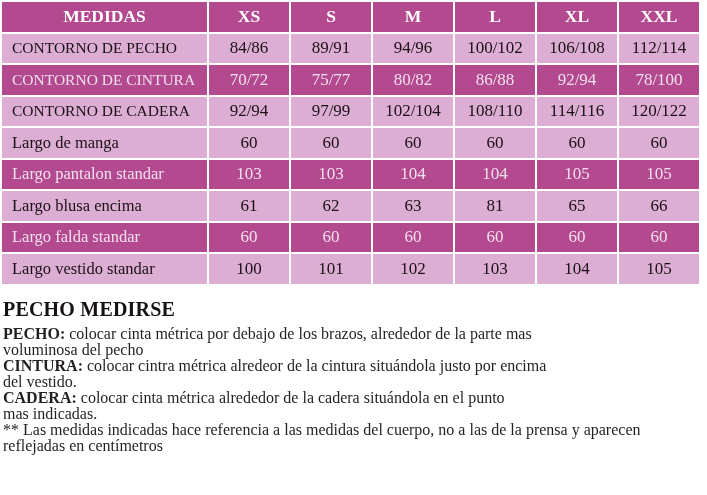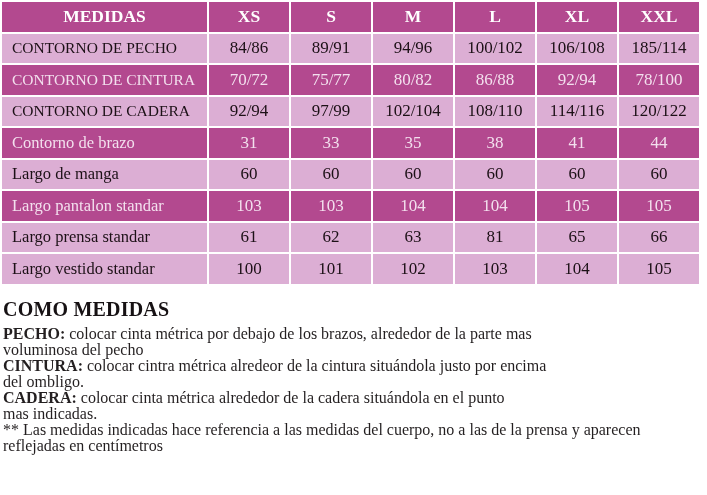--- a/index.html
+++ b/index.html
@@ -99,93 +99,93 @@
       </tr>
   </thead>
   <tbody>
       <tr class="light">
         <td class="label-cell">CONTORNO DE PECHO</td>
         <td>84/86</td>
         <td>89/91</td>
         <td>94/96</td>
         <td>100/102</td>
         <td>106/108</td>
-        <td>185/114</td>
+        <td>112/114</td>
       </tr>
       <tr class="dark">
         <td class="label-cell">CONTORNO DE CINTURA</td>
         <td>70/72</td>
         <td>75/77</td>
         <td>80/82</td>
         <td>86/88</td>
         <td>92/94</td>
         <td>78/100</td>
       </tr>
       <tr class="light">
         <td class="label-cell">CONTORNO DE CADERA</td>
         <td>92/94</td>
         <td>97/99</td>
         <td>102/104</td>
         <td>108/110</td>
         <td>114/116</td>
         <td>120/122</td>
-      </tr>
-      <tr class="dark">
-        <td class="label-cell lower">Contorno de brazo</td>
-        <td>31</td>
-        <td>33</td>
-        <td>35</td>
-        <td>38</td>
-        <td>41</td>
-        <td>44</td>
       </tr>
       <tr class="light">
         <td class="label-cell lower">Largo de manga</td>
         <td>60</td>
         <td>60</td>
         <td>60</td>
         <td>60</td>
         <td>60</td>
         <td>60</td>
       </tr>
       <tr class="dark">
         <td class="label-cell lower">Largo pantalon standar</td>
         <td>103</td>
         <td>103</td>
         <td>104</td>
         <td>104</td>
         <td>105</td>
         <td>105</td>
       </tr>
       <tr class="light">
-        <td class="label-cell lower">Largo prensa standar</td>
+        <td class="label-cell lower">Largo blusa encima</td>
         <td>61</td>
         <td>62</td>
         <td>63</td>
         <td>81</td>
         <td>65</td>
         <td>66</td>
+      </tr>
+      <tr class="dark">
+        <td class="label-cell lower">Largo falda standar</td>
+        <td>60</td>
+        <td>60</td>
+        <td>60</td>
+        <td>60</td>
+        <td>60</td>
+        <td>60</td>
       </tr>
       <tr class="light">
         <td class="label-cell lower">Largo vestido standar</td>
         <td>100</td>
         <td>101</td>
         <td>102</td>
         <td>103</td>
         <td>104</td>
         <td>105</td>
       </tr>
     </tbody>
 </table>
 
 <div class="como">
-  <h2>COMO MEDIDAS</h2>
+  <h2>PECHO MEDIRSE</h2>
   <div>
       <div class="line"><b>PECHO:</b> colocar cinta métrica por debajo de los brazos, alrededor de la parte mas</div>
       <div class="line">voluminosa del pecho</div>
       <div class="line"><b>CINTURA:</b> colocar cintra métrica alredeor de la cintura situándola justo por encima</div>
-      <div class="line">del ombligo.</div>
+      <div class="line">del vestido.</div>
       <div class="line"><b>CADERA:</b> colocar cinta métrica alrededor de la cadera situándola en el punto</div>
       <div class="line">mas indicadas.</div>
       <div class="line">** Las medidas indicadas hace referencia a las medidas del cuerpo, no a las de la prensa y aparecen</div>
       <div class="line">reflejadas en centímetros</div>
     </div>
 </div>
 
 </body></html>

